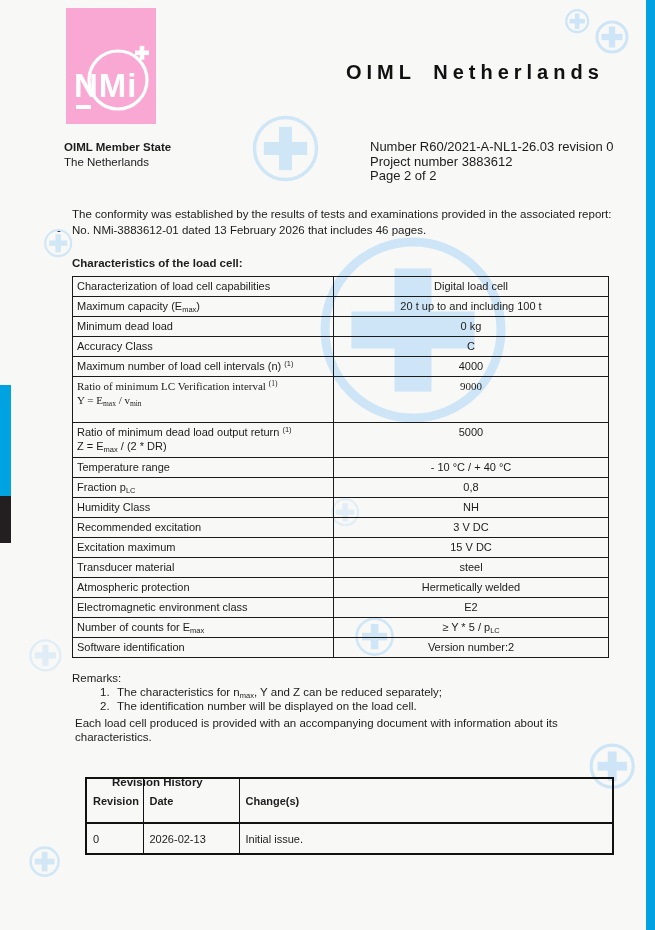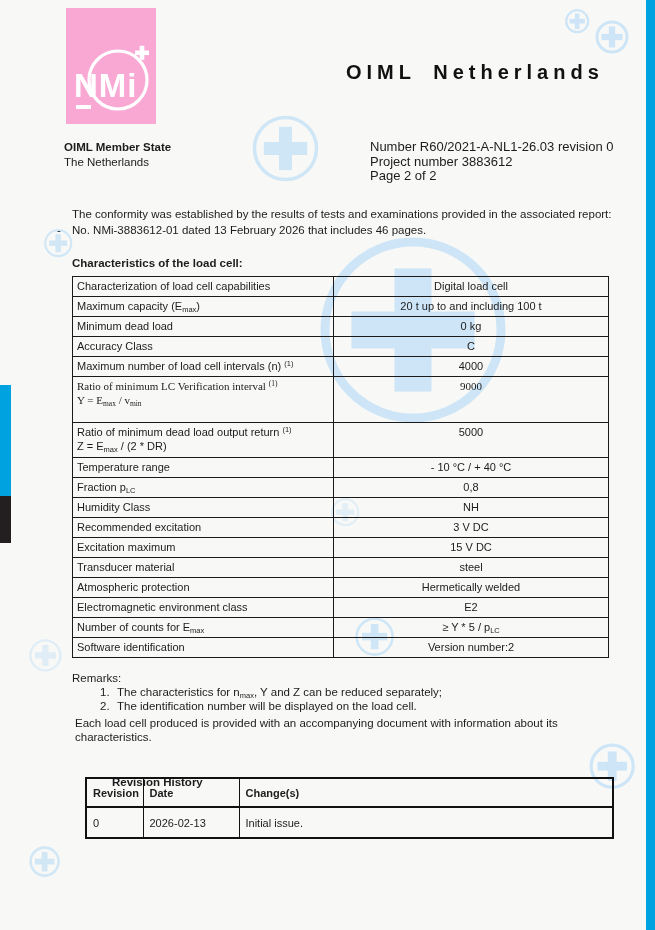--- a/index.html
+++ b/index.html
@@ -41,21 +41,21 @@
   .remarks{position:absolute;left:72px;top:671px;width:550px;font-size:11.5px;line-height:14px;}
   .remarks p{margin:3px;}
   .ritem{display:flex;padding-left:28px;}
   .rnum{width:17px;flex:none;}
   
   .rev-head{position:absolute;left:72px;top:776px;font-size:11.5px;font-weight:bold;margin-left:40px;}
   table.rev{position:absolute;left:85px;top:777px;width:527px;border-collapse:collapse;
     table-layout:fixed;font-size:11px;border:2px solid #111;}
   table.rev th,table.rev td{border:1px solid #111;padding:0 6px;vertical-align:middle;text-align:left;}
   table.rev th{font-weight:bold;border-bottom:2px solid #111;}
-  table.rev thead tr{height:29px;}
+  table.rev thead tr{height:45px;}
   table.rev tbody tr{height:31px;}
 </style>
 </head>
 <body>
 
 <div class="page">
 
   <div class="bar-right"></div>
   <div class="bar-left-cyan"></div>
   <div class="bar-left-dark"></div>

